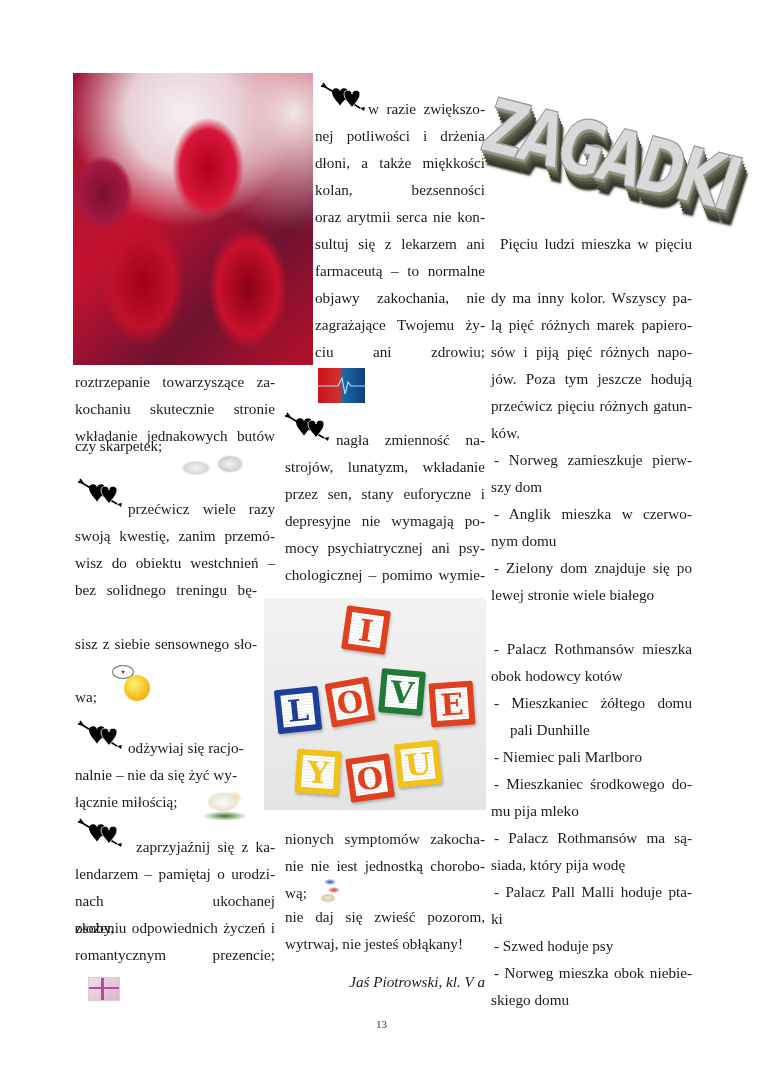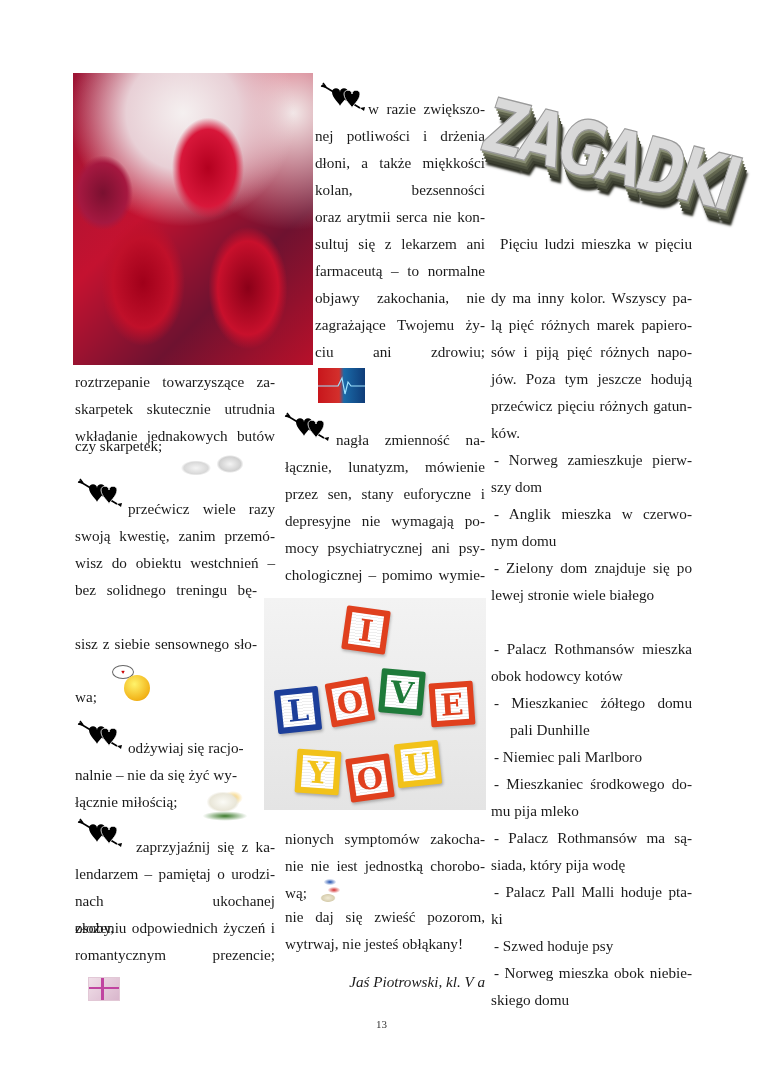--- a/index.html
+++ b/index.html
@@ -47,21 +47,21 @@
     .page-num { font-size: 11px; color: #333; }
   </style>
 </head>
 <body>
 
 <div class="page">
 
   <div class="pic leaves" style="left:73px; top:73px; width:240px; height:292px;"></div>
 
   <div class="line just" style="left:75px; top:369px; width:200px;">roztrzepanie towarzyszące za-</div>
-  <div class="line just" style="left:75px; top:396px; width:200px;">skarpetek skutecznie utrudnia</div>
+  <div class="line just" style="left:75px; top:396px; width:200px;">kochaniu skutecznie stronie</div>
   <div class="line just" style="left:75px; top:423px; width:200px;">wkładanie jednakowych butów</div>
   <div class="line" style="left:75px; top:433px;">czy skarpetek;</div>
   <div class="pic shoes" style="left:178px; top:446px; width:70px; height:36px;"></div>
 
   <svg class="hearts" style="left:77px; top:478px;" width="48" height="30" viewBox="0 0 48 30">
     <path d="M2 3 L40 26" stroke="#000" stroke-width="1.6"></path>
     <path d="M3 1 L6 5 M1 4 L6 5" stroke="#000" stroke-width="1.5"></path>
     <path d="M12 10 C12 5 20 5 20 10 C20 5 28 5 28 10 C28 16 20 22 20 24 C20 22 12 16 12 10Z" fill="#000"></path>
     <path d="M24 12 C24 7 32 7 32 12 C32 7 40 7 40 12 C40 18 32 24 32 26 C32 24 24 18 24 12Z" fill="#000" stroke="#fff" stroke-width="0.8"></path>
     <path d="M40 26 L44 29 L45 25Z" fill="#000"></path>
@@ -132,21 +132,21 @@
   </div>
 
   <svg class="hearts" style="left:284px; top:412px;" width="48" height="30" viewBox="0 0 48 30">
     <path d="M2 3 L40 26" stroke="#000" stroke-width="1.6"></path>
     <path d="M3 1 L6 5 M1 4 L6 5" stroke="#000" stroke-width="1.5"></path>
     <path d="M12 10 C12 5 20 5 20 10 C20 5 28 5 28 10 C28 16 20 22 20 24 C20 22 12 16 12 10Z" fill="#000"></path>
     <path d="M24 12 C24 7 32 7 32 12 C32 7 40 7 40 12 C40 18 32 24 32 26 C32 24 24 18 24 12Z" fill="#000" stroke="#fff" stroke-width="0.8"></path>
     <path d="M40 26 L44 29 L45 25Z" fill="#000"></path>
   </svg>
   <div class="line just" style="left:336px; top:427px; width:149px;">nagła zmienność na-</div>
-  <div class="line just" style="left:285px; top:454px; width:200px;">łącznie, lunatyzm, mówienie</div>
+  <div class="line just" style="left:285px; top:454px; width:200px;">strojów, lunatyzm, wkładanie</div>
   <div class="line just" style="left:285px; top:481px; width:200px;">przez sen, stany euforyczne i</div>
   <div class="line just" style="left:285px; top:508px; width:200px;">depresyjne nie wymagają po-</div>
   <div class="line just" style="left:285px; top:535px; width:200px;">mocy psychiatrycznej ani psy-</div>
   <div class="line just" style="left:285px; top:562px; width:200px;">chologicznej – pomimo wymie-</div>
 
   <div class="pic blocks-bg" style="left:264px; top:598px; width:222px; height:212px;">
     <div class="block" style="left:80px; top:10px; background:#e0401e; transform:rotate(8deg);">
         <span style="color:#e0401e;">I</span>
       </div>
     <div class="block" style="left:12px; top:90px; background:#1d3f9a; transform:rotate(-6deg);">

